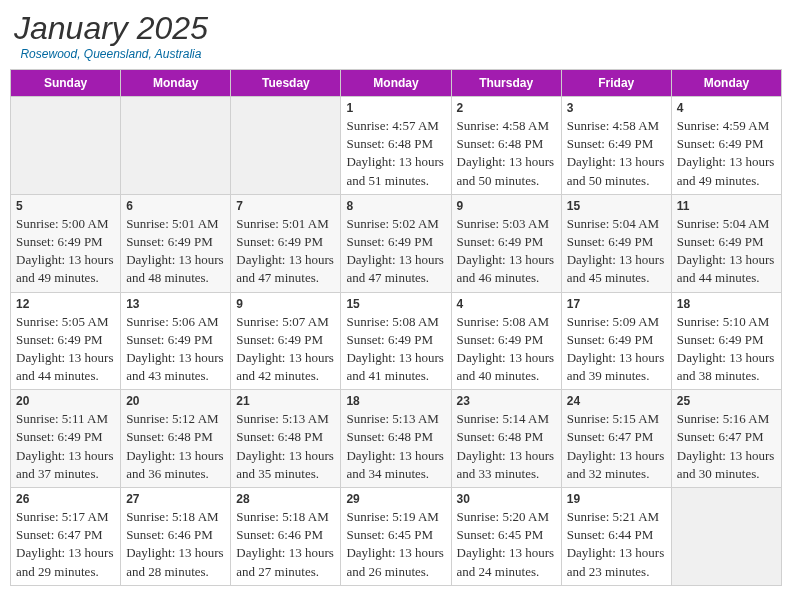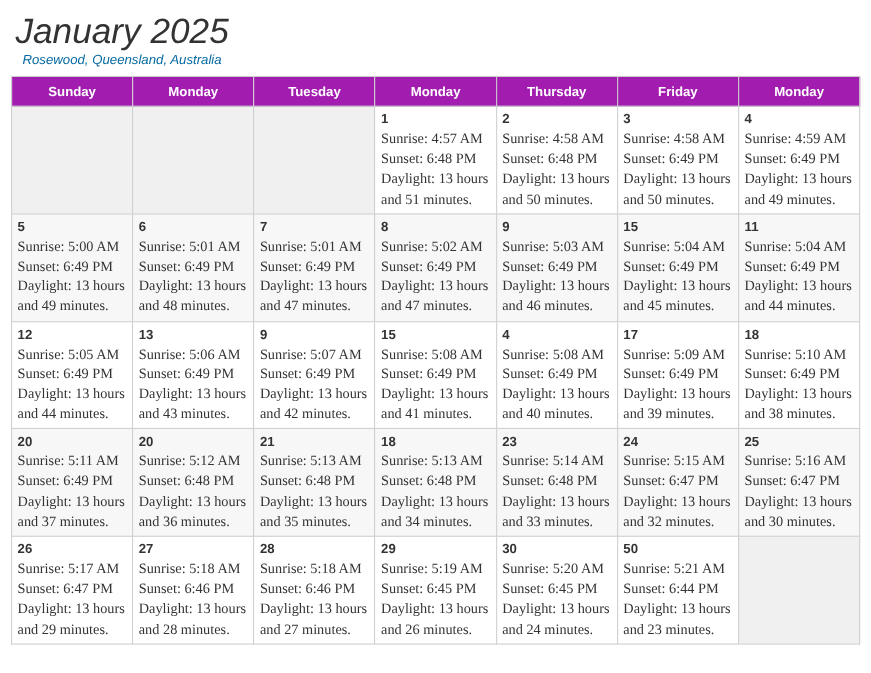--- a/index.html
+++ b/index.html
@@ -237,19 +237,19 @@
         </td>
         <td>
           <span class="day-number">29</span>
           <div class="day-info">Sunrise: 5:19 AM<br>Sunset: 6:45 PM<br>Daylight: 13 hours and 26 minutes.</div>
         </td>
         <td>
           <span class="day-number">30</span>
           <div class="day-info">Sunrise: 5:20 AM<br>Sunset: 6:45 PM<br>Daylight: 13 hours and 24 minutes.</div>
         </td>
         <td>
-          <span class="day-number">50</span>
+          <span class="day-number">19</span>
           <div class="day-info">Sunrise: 5:21 AM<br>Sunset: 6:44 PM<br>Daylight: 13 hours and 23 minutes.</div>
         </td>
         <td class="empty-cell"></td>
       </tr>
     </tbody>
 </table>
 
 </body></html>

